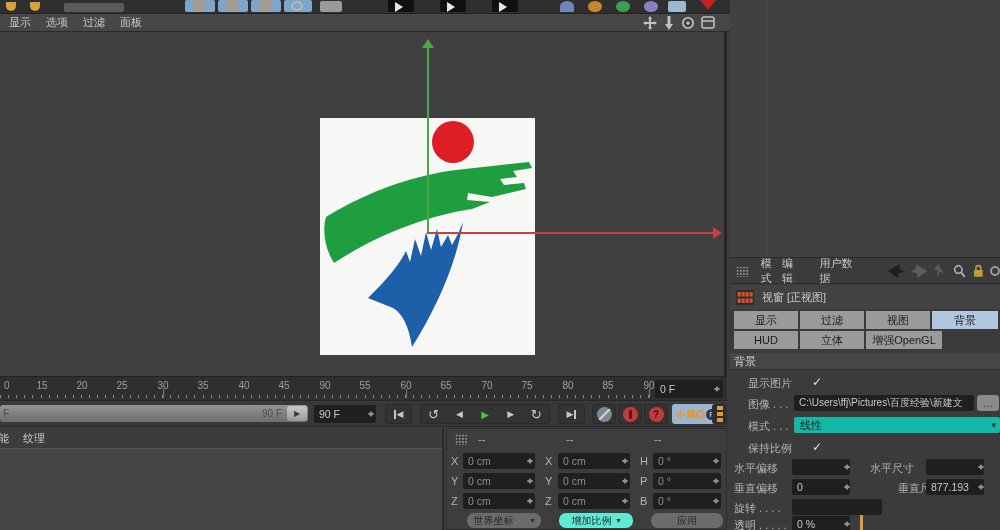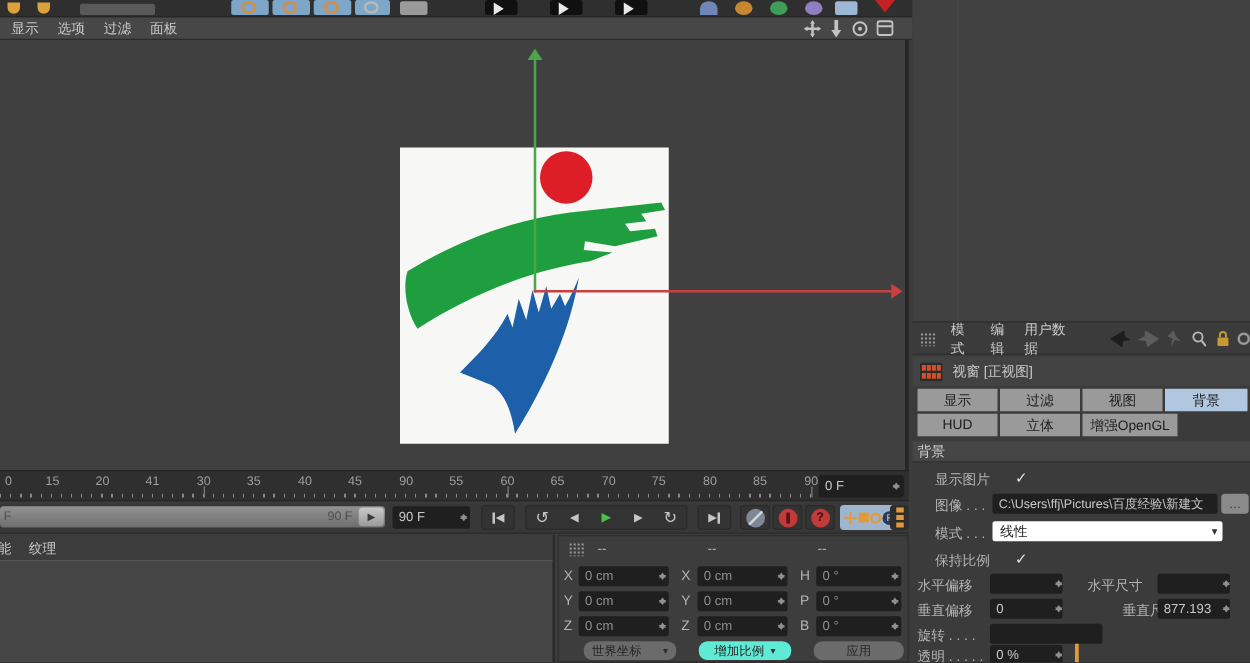--- a/index.html
+++ b/index.html
@@ -105,21 +105,21 @@
     <div class="abs" style="left:427px;top:8px;width:1.5px;height:194px;background:#4BA54B;"></div>
     <div class="abs" style="left:422px;top:1px;width:0;height:0;border:6px solid transparent;border-bottom:9px solid #4BA54B;"></div>
     <div class="abs" style="left:427px;top:200px;width:288px;height:1.5px;background:#C94040;"></div>
     <div class="abs" style="left:713px;top:195px;width:0;height:0;border:6px solid transparent;border-left:9px solid #C94040;"></div>
   </div>
 
   <div class="abs" style="left:0;top:376px;width:727px;height:25px;background:#2f2f2f;border-top:1px solid #222;border-bottom:1px solid #262626;box-sizing:border-box;">
     <span class="rnum" style="left:4px;transform:none;">0</span>
     <span class="rnum" style="left:42px;">15</span>
     <span class="rnum" style="left:82px;">20</span>
-    <span class="rnum" style="left:122px;">41</span>
+    <span class="rnum" style="left:122px;">25</span>
     <span class="rnum" style="left:163px;">30</span>
     <span class="rnum" style="left:203px;">35</span>
     <span class="rnum" style="left:244px;">40</span>
     <span class="rnum" style="left:284px;">45</span>
     <span class="rnum" style="left:325px;">90</span>
     <span class="rnum" style="left:365px;">55</span>
     <span class="rnum" style="left:406px;">60</span>
     <span class="rnum" style="left:446px;">65</span>
     <span class="rnum" style="left:487px;">70</span>
     <span class="rnum" style="left:527px;">75</span>
@@ -282,21 +282,21 @@
 
   <div class="abs" style="left:730px;top:0;width:270px;height:530px;background:#3b3b3b;">
 
     <div class="abs" style="left:0;top:0;width:270px;height:258px;background:#414141;border-bottom:1px solid #2c2c2c;box-sizing:border-box;">
       <div class="abs" style="left:36px;top:0;width:1px;height:100%;background:#4b4b4b;"></div>
     </div>
 
     <div class="abs" style="left:0;top:259px;width:270px;height:25px;background:#3b3b3b;border-bottom:1px solid #2e2e2e;box-sizing:border-box;display:flex;align-items:center;">
       <div class="dot-grid" style="margin-left:6px;"></div>
       <span class="menu-text" style="margin-left:12px;">模式</span>
-      <span class="menu-text" style="margin-left:0;text-align:right;">编辑</span>
+      <span class="menu-text" style="margin-left:0;">编辑</span>
       <span class="menu-text" style="margin-left:16px;">用户数据</span>
       <svg width="20" height="14" viewBox="0 0 20 14" style="margin-left:24px;">
           <path d="M2 7 L14 0 L14 5 L19 8 L13 9 L12 14 Z" fill="#1d1d1d"></path>
         </svg>
       <svg width="22" height="14" viewBox="0 0 22 14" style="margin-left:2px;opacity:.35;">
           <path d="M20 7 L8 0 L8 5 L2 8 L9 9 L10 14 Z" fill="#9a9a9a"></path>
         </svg>
       <svg width="12" height="14" viewBox="0 0 12 14" style="margin-left:4px;opacity:.35;">
           <path d="M6 0 L8 5 L12 9 L7 8 L4 14 L5 7 L1 5 Z" fill="#9a9a9a"></path>
         </svg>
@@ -360,21 +360,21 @@
       <span class="lbl" style="position:absolute;left:18px;top:2px;">图像 . . .</span>
       <div class="field" style="position:absolute;left:64px;top:0;width:180px;">
         <span style="font-size:10px;">C:\Users\ffj\Pictures\百度经验\新建文</span>
       </div>
       <div style="position:absolute;left:247px;top:0;width:22px;height:16px;background:#8a8a8a;border-radius:3px;display:flex;align-items:center;justify-content:center;color:#333;font-size:10px;">
         <span>…</span>
       </div>
     </div>
     <div class="abs" style="left:0;top:417px;width:270px;height:18px;">
       <span class="lbl" style="position:absolute;left:18px;top:2px;">模式 . . .</span>
-      <div style="position:absolute;left:64px;top:0;width:184px;height:16px;background:#ffffff;border-radius:2px;display:flex;align-items:center;">
+      <div style="position:absolute;left:64px;top:0;width:206px;height:16px;background:#14b8a6;border-radius:2px;display:flex;align-items:center;">
         <span style="font-size:11px;color:#222;margin-left:6px;">线性</span>
         <span style="position:absolute;right:4px;font-size:9px;color:#333;">▾</span>
       </div>
     </div>
     <div class="abs" style="left:0;top:439px;width:270px;height:18px;">
       <span class="lbl" style="position:absolute;left:18px;top:2px;">保持比例</span>
       <span class="chk" style="position:absolute;left:82px;top:1px;">✓</span>
     </div>
     <div class="abs" style="left:0;top:459px;width:270px;height:18px;">
       <span class="lbl" style="position:absolute;left:4px;top:2px;">水平偏移</span>

